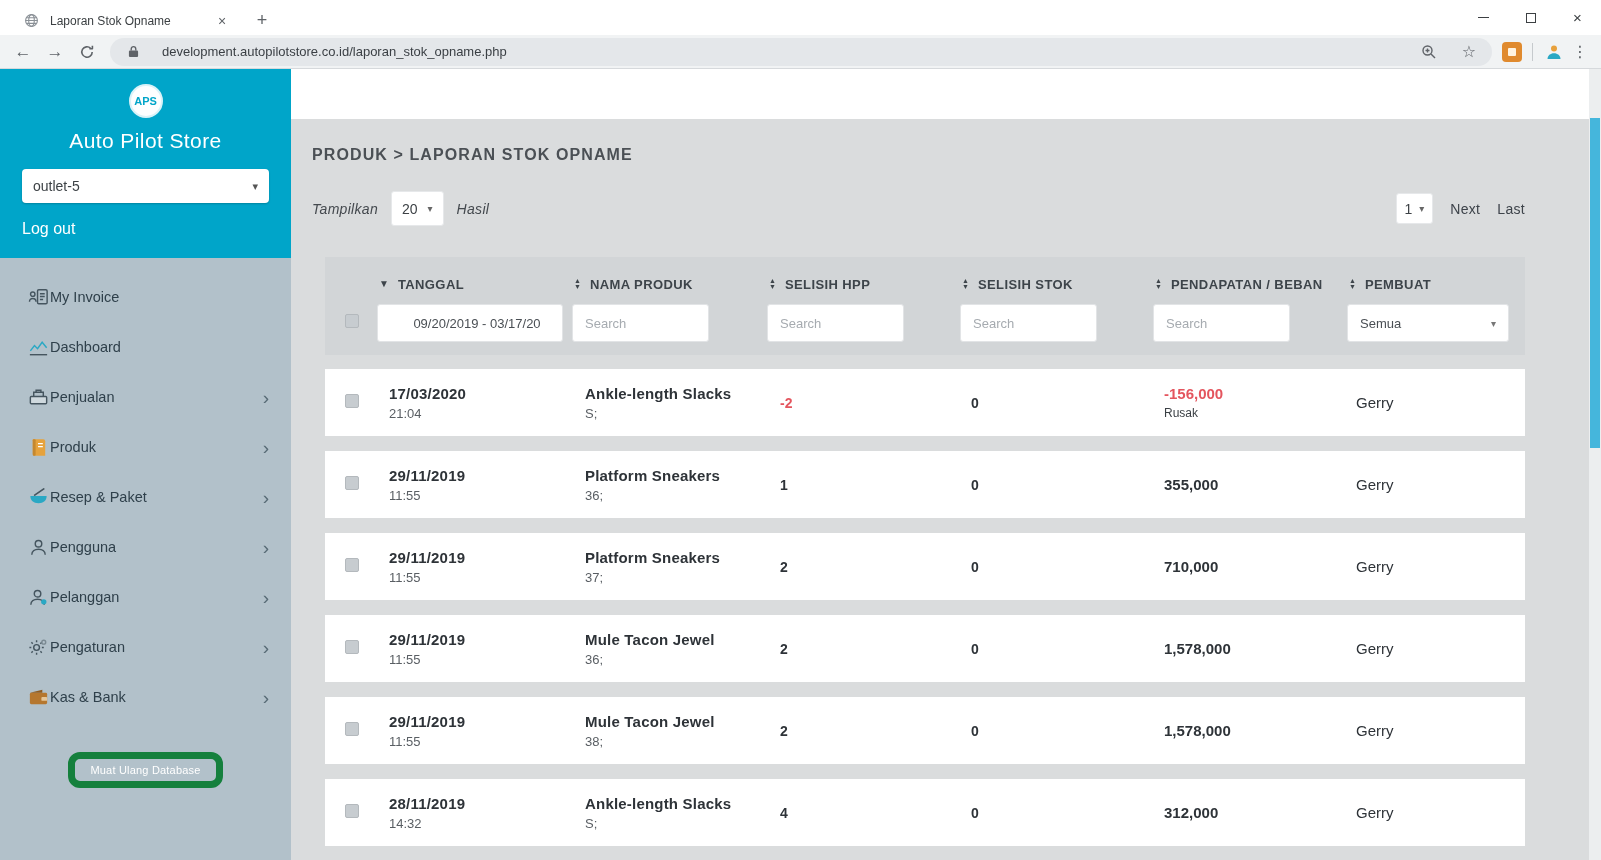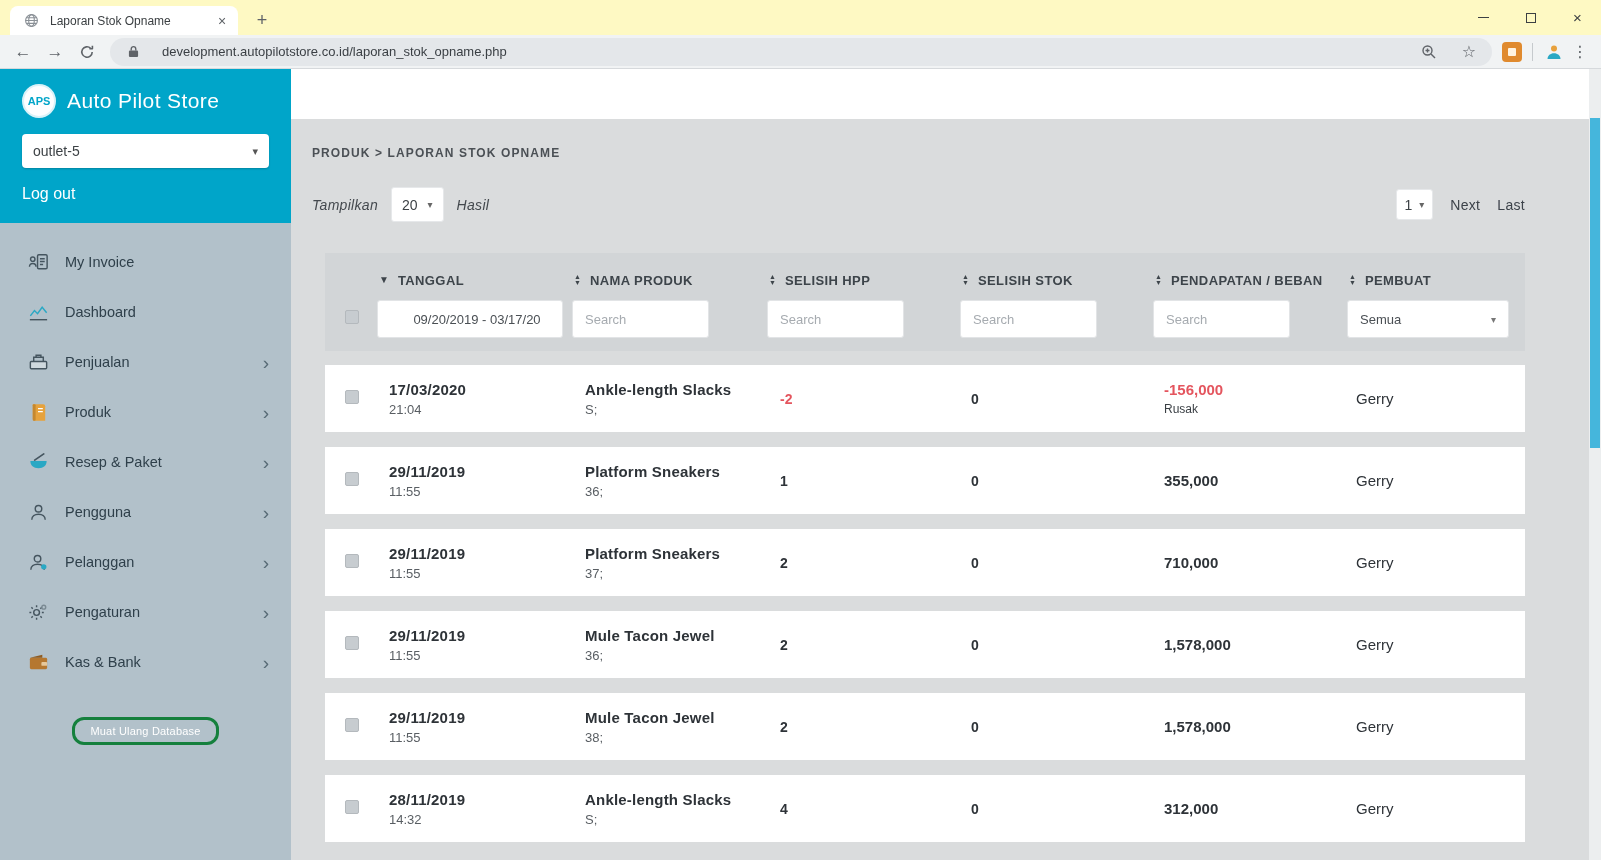--- a/index.html
+++ b/index.html
@@ -1,21 +1,21 @@
 <!DOCTYPE html>
 <html><head>
 <meta charset="utf-8">
 <style>
   * { margin:0; padding:0; box-sizing:border-box; }
   html,body { width:1601px; height:860px; overflow:hidden; }
   body { font-family:"Liberation Sans","DejaVu Sans",sans-serif; background:#dadcdd; }
   .window { position:relative; width:1601px; height:860px; overflow:hidden; }
 
   
-  .tabstrip { height:35px; background:#fef9c3; display:flex; align-items:flex-end; position:relative; }
+  .tabstrip { height:35px; background:#ffffff; display:flex; align-items:flex-end; position:relative; }
   .tab { width:228px; height:29px; background:#fff; border-radius:8px 8px 0 0; margin-left:10px;
          display:flex; align-items:center; padding:0 8px 0 10px; gap:8px; }
   .tab-title { font-size:12px; color:#3c4043; flex:1; white-space:nowrap; overflow:hidden; }
   .tab-close { font-size:14px; color:#5f6368; width:16px; text-align:center; line-height:16px; }
   .newtab { width:28px; height:28px; margin:0 0 1px 10px; font-size:18px; color:#5f6368;
             display:flex; align-items:center; justify-content:center; }
   .win-controls { position:absolute; right:0; top:0; height:35px; display:flex; }
   .win-btn { width:47px; height:100%; display:flex; align-items:center; justify-content:center; color:#3c4043; font-size:15px; }
   .max-glyph { width:10px; height:10px; border:1.2px solid #3c4043; display:block; }
   .min-glyph { width:11px; height:1.4px; background:#3c4043; display:block; }
@@ -32,44 +32,44 @@
   .ext-orange { width:20px; height:20px; border-radius:4px; background:#e08a2e; display:flex; align-items:center; justify-content:center; }
   .ext-orange span { width:8px; height:8px; background:#fff3e0; border-radius:1px; display:block; }
   .tb-divider { width:1px; height:18px; background:#c6cacd; margin:0 8px; }
   .overflow { font-size:16px; color:#5f6368; width:26px; text-align:center; }
 
   
   .app { display:flex; height:791px; position:relative; }
 
   .sidebar { width:291px; flex-shrink:0; background:#b2c1ca; display:flex; flex-direction:column; }
   .sidebar-top { background:#00a5c9; padding:15px 22px 20px; }
-  .brand-row { display:flex; align-items:center; gap:11px; margin-bottom:16px; }
+  .brand-row { display:flex; align-items:center; gap:11px; margin-bottom:16px;flex-direction:column; }
   .logo-circle { width:34px; height:34px; border-radius:50%; background:#fdfeff; color:#00a5c9;
                  font-size:11px; font-weight:bold; display:flex; align-items:center; justify-content:center;
                  border:2px solid #d9f2f8; }
   .brand-name { color:#fff; font-size:21px; font-weight:normal; letter-spacing:.4px; }
   .outlet-select { height:34px; background:#fff; border-radius:4px; display:flex; align-items:center;
                    justify-content:space-between; padding:0 11px; font-size:14px; color:#3d4246;
                    margin-bottom:17px; box-shadow:0 1px 2px rgba(0,0,0,.2); }
   .outlet-select .caret { font-size:11px; color:#555; }
   .logout { color:#fff; font-size:16px; display:inline-block; }
 
   .nav-items { padding-top:14px; }
   .nav-item { height:50px; display:flex; align-items:center; padding:0 22px 0 26px; position:relative;
-              color:#2f404b; font-size:14.5px; font-weight:500; gap:15px; }
+              color:#2f404b; font-size:14.5px; font-weight:500; }
   .nav-item .icon { width:24px; height:24px; display:flex; align-items:center; justify-content:center; flex-shrink:0; }
   .nav-item .chev { position:absolute; right:22px; color:#576a75; font-size:19px; line-height:1; }
 
-  .reload-db { margin:30px auto 0; display:block; border:3px solid #15803d; border-radius:12px;
+  .reload-db { margin:30px auto 0; display:block; border:7px solid #15803d; border-radius:12px;
                background:transparent; color:#fff; font-size:11px; padding:5px 15px; letter-spacing:.2px; }
 
   
   .main { flex:1; overflow:hidden; }
   .top-white { height:50px; background:#fff; }
-  .breadcrumb { margin:27px 0 0 21px; font-size:12px; font-weight:bold; letter-spacing:1.1px; color:#4b5055; }
+  .breadcrumb { margin:27px 0 0 21px; font-size:16px; font-weight:bold; letter-spacing:1.1px; color:#4b5055; }
 
   .controls { margin:27px 76px 0 21px; display:flex; align-items:center; gap:13px; }
   .ctrl-label { font-size:14px; color:#44494e; letter-spacing:.3px;font-style:italic; }
   .mini-select { background:#fff; border-radius:3px; display:flex; align-items:center; gap:10px;
                  padding:0 10px; height:35px; font-size:14px; color:#3d4246; border:1px solid #e6e8ea; }
   .mini-select .caret { font-size:10px; color:#666; }
   .pagination { margin-left:auto; display:flex; align-items:center; gap:17px; }
   .page-select { height:31px; padding:0 8px; gap:7px; }
   .page-link { font-size:14px; color:#3d434a; letter-spacing:.3px; }
 

